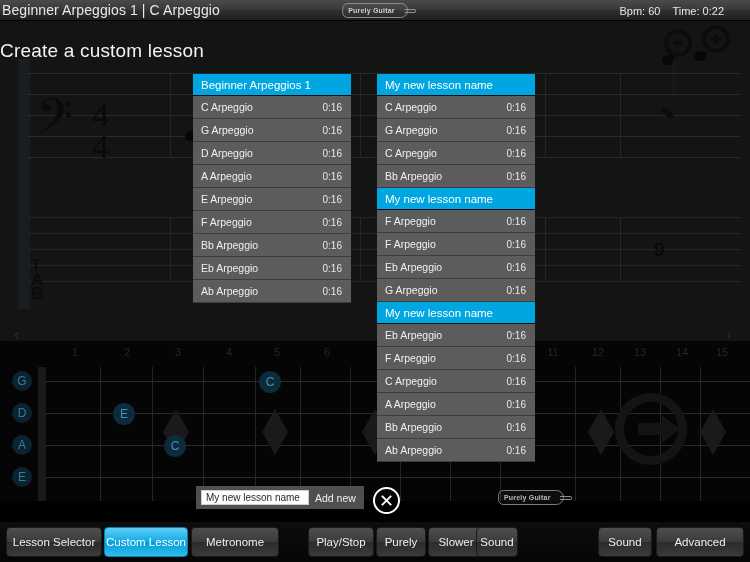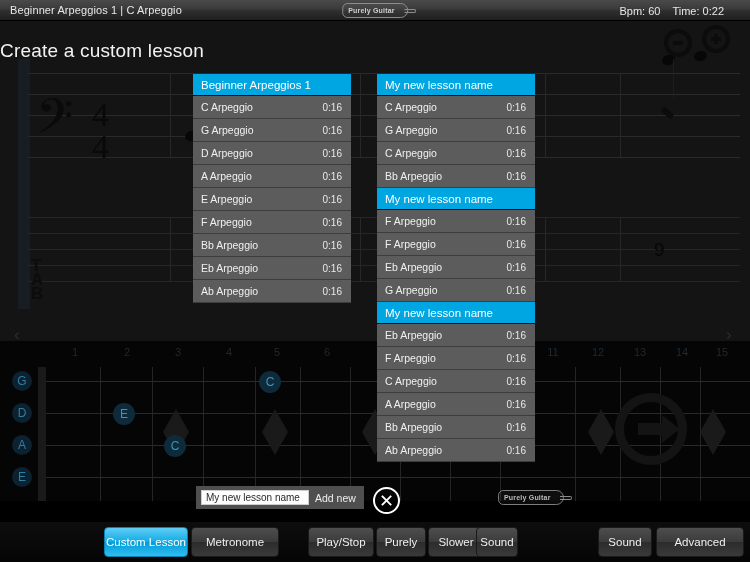--- a/index.html
+++ b/index.html
@@ -17,21 +17,21 @@
   }
 
   
   .titlebar {
     position: absolute; left: 0; top: 0; width: 750px; height: 21px;
     background: linear-gradient(to bottom, #4a4a4a 0%, #3a3a3a 45%, #2e2e2e 55%, #1f1f1f 100%);
     border-bottom: 1px solid #000;
     display: flex; align-items: center;
   }
   .title-left {
-    color: #e8e8e8; font-size: 11px; padding-left: 10px; white-space: nowrap;
+    color: #e8e8e8; font-size: 14px; padding-left: 2px; white-space: nowrap;
     letter-spacing: .1px;
   }
   .title-right {
     position: absolute; right: 26px; top: 0; height: 21px;
     display: flex; align-items: center; gap: 12px;
     color: #e8e8e8; font-size: 11px; white-space: nowrap;
   }
   .logo-wrap {
     position: absolute; left: 50%; top: 3px; transform: translateX(-50%);
     display: flex; align-items: center;
@@ -453,20 +453,21 @@
   <div class="close-x">✕</div>
 
   <div class="logo-bottom">
     <div class="logo-badge">
       <span class="logo-text">Purely Guitar</span>
       <span class="logo-neck"></span>
     </div>
   </div>
 
   <div class="toolbar">
+      <div class="tb-btn" style="left: 6px; width: 96px;">Lesson Selector</div>
       <div class="tb-btn active" style="left: 104px; width: 84px;">Custom Lesson</div>
       <div class="tb-btn" style="left: 191px; width: 88px;">Metronome</div>
       <div class="tb-btn" style="left: 308px; width: 66px;">Play/Stop</div>
       <div class="tb-btn" style="left: 376px; width: 50px;">Purely</div>
       <div class="tb-btn" style="left: 428px; width: 56px;">Slower</div>
       <div class="tb-btn" style="left: 476px; width: 42px;">Sound</div>
       <div class="tb-btn" style="left: 598px; width: 54px;">Sound</div>
       <div class="tb-btn" style="left: 656px; width: 88px;">Advanced</div>
     </div>
 

